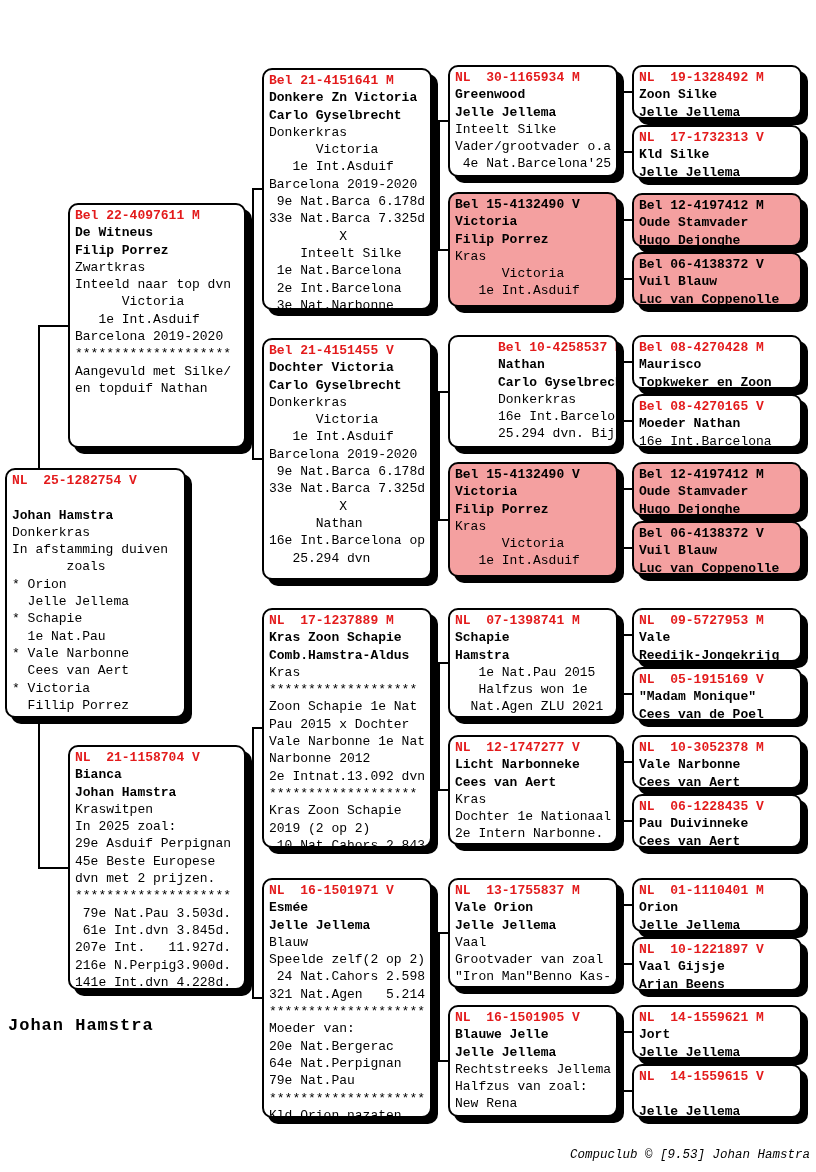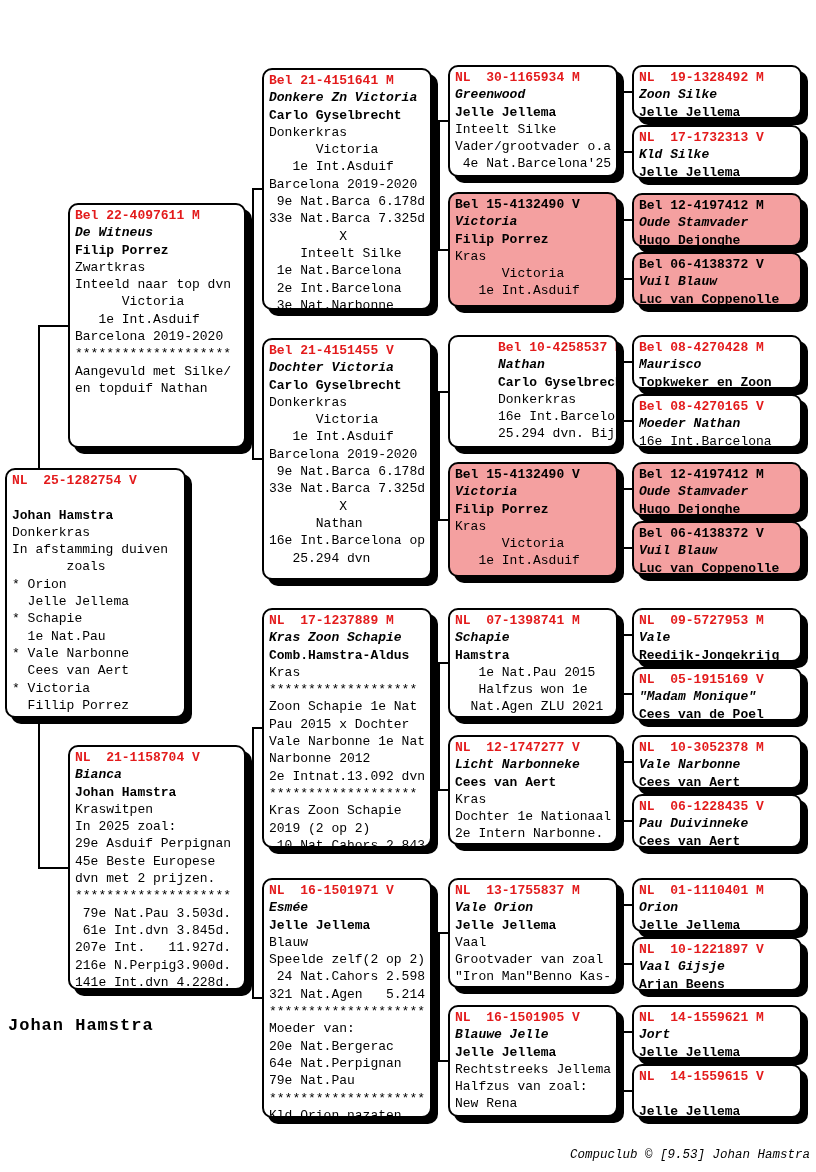--- a/index.html
+++ b/index.html
@@ -7,21 +7,21 @@
         font-family:"Liberation Mono","DejaVu Sans Mono",monospace;color:#000;}
   .title{position:absolute;top:5px;left:0;width:100%;text-align:center;
          font-family:"Liberation Sans","DejaVu Sans",sans-serif;font-size:21px;letter-spacing:.5px;}
   .box{position:absolute;background:#fff;border:2px solid #000;border-radius:10px;
        box-shadow:6px 6px 0 0 #000;box-sizing:border-box;padding:2px 0 0 5px;
        font-size:13px;line-height:17.3px;white-space:pre;overflow:hidden;}
   .box.pink{background:#f4a0a0;}
   .line{min-height:17.3px;}
   .l-h{font-weight:bold;color:#e31b1c;}
   .l-hb{font-weight:bold;color:#000;}
-  .l-n{font-weight:bold;font-style:italic;}
+  .l-n{font-weight:bold;}
   .l-b{font-weight:bold;}
   .l-p{font-weight:normal;}
   .conn{position:absolute;background:#000;}
   .owner-sig{position:absolute;left:8px;top:1016px;font-weight:bold;font-size:17px;letter-spacing:1px;}
   .credit{position:absolute;right:6px;top:1126px;font-style:italic;font-size:12.5px;margin-top:22px;}
 </style>
 </head>
 <body>
 
 <div class="page">

